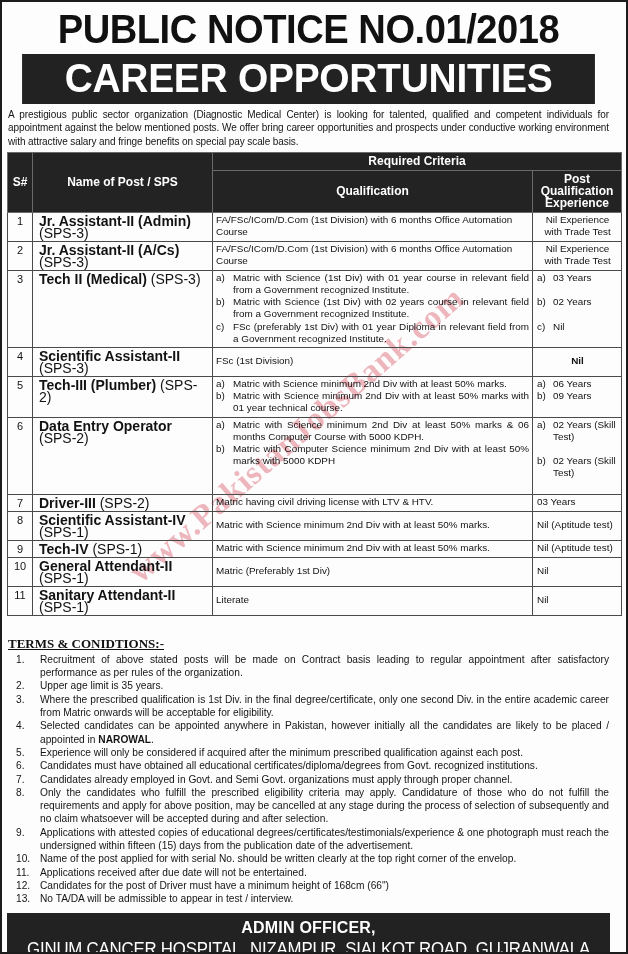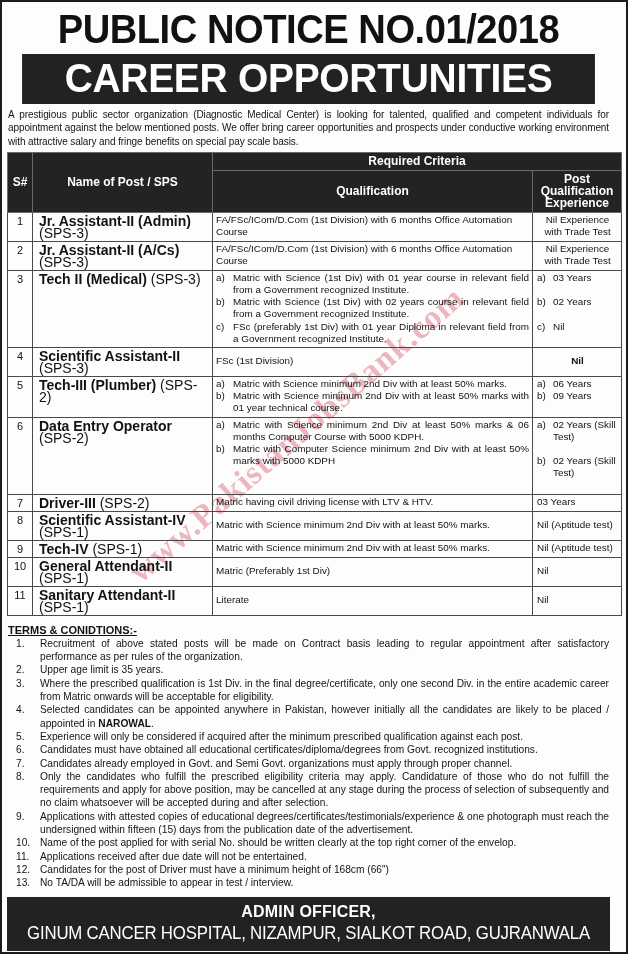--- a/index.html
+++ b/index.html
@@ -160,26 +160,27 @@
   ul.sub li .txt {
     flex: 1 1 auto;
     text-align: justify;
   }
   ul.sub.exp-list li .lbl { flex: 0 0 16px; }
   ul.sub.exp-list li .txt { text-align: left; }
   .sub-spacer { height: 12.2px; }
 
   
   .terms-title {
-    margin-top: 8px;
-    font-size: 11px;
+    margin-top: 20px;
+    font-size: 13px;
     font-weight: 700;
     text-decoration: underline;
     color: #111;
     padding-left: 1px;
+    font-family: Liberation Serif, serif;
   }
   ol.terms {
     list-style: none;
     margin-top: 1px;
     font-size: 10.2px;
     line-height: 13.3px;
     color: #141414;
   }
   ol.terms li {
     display: flex;

